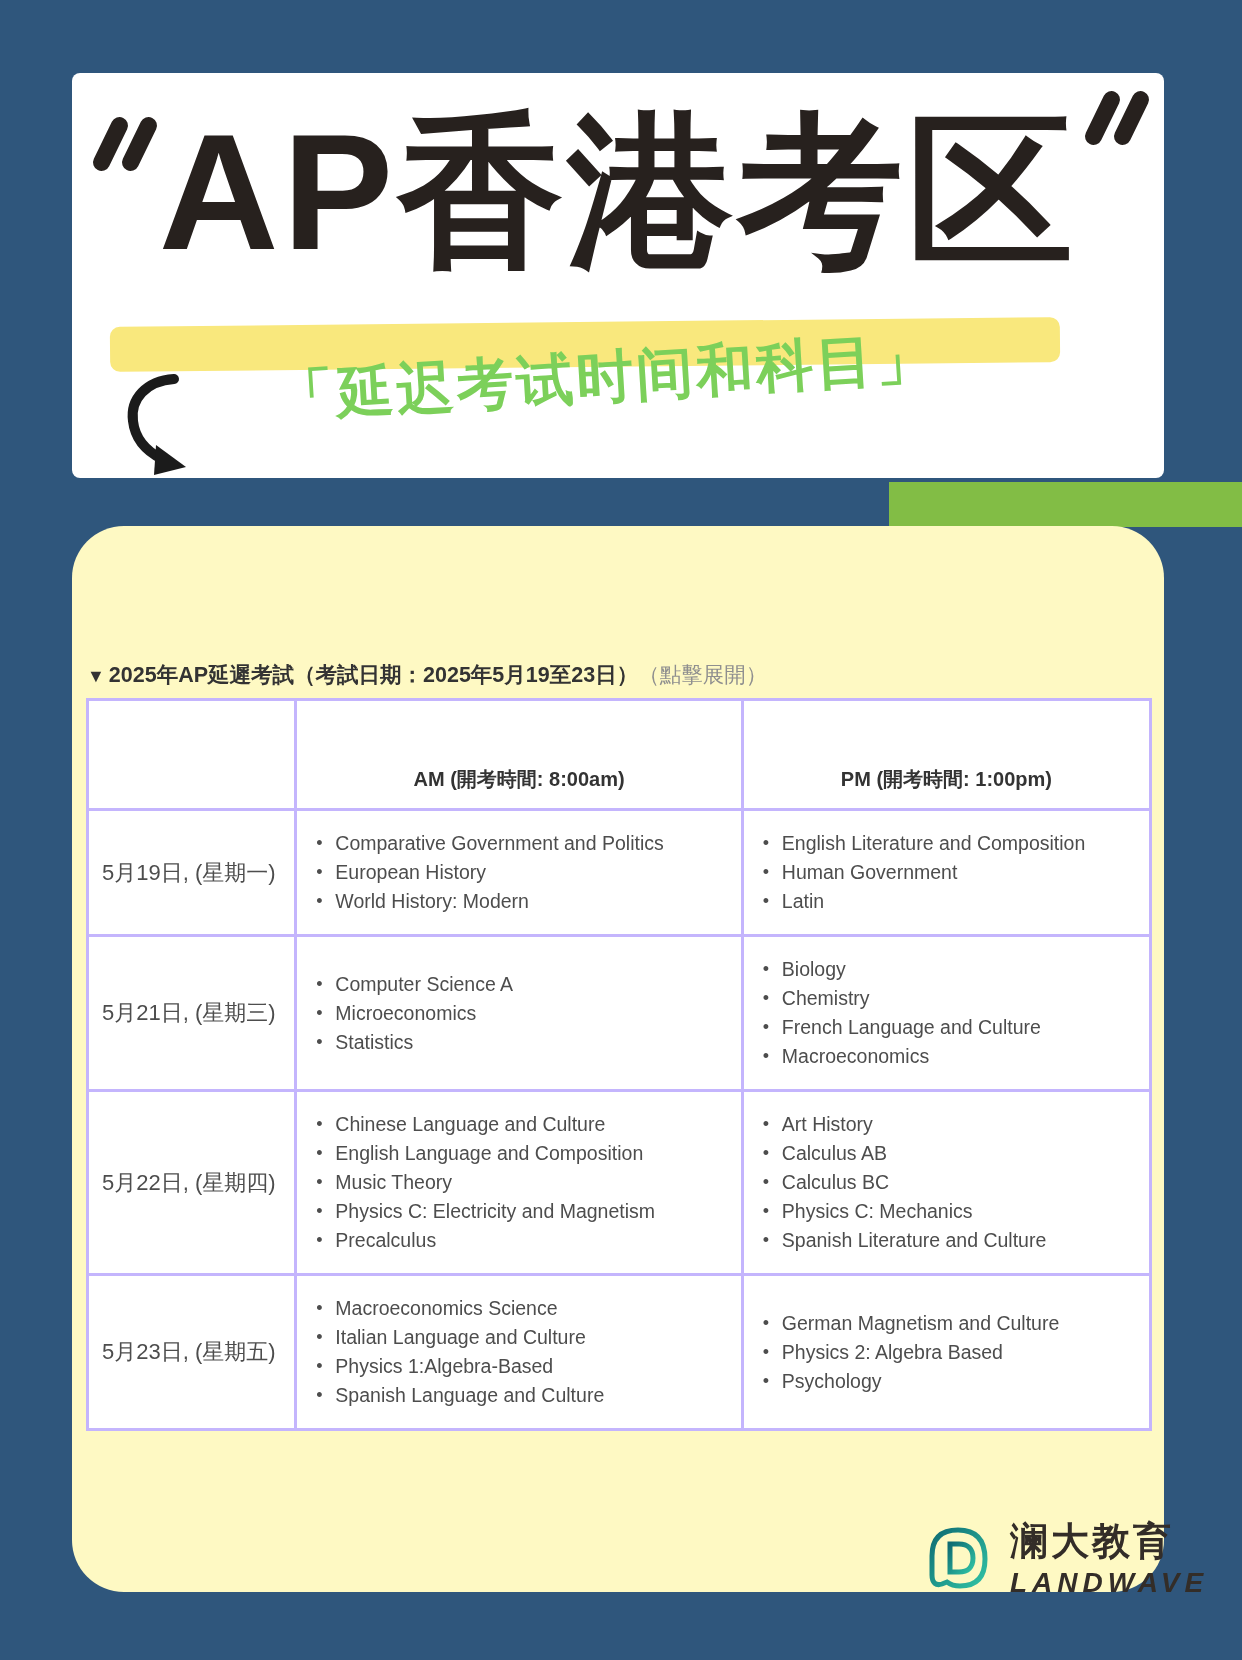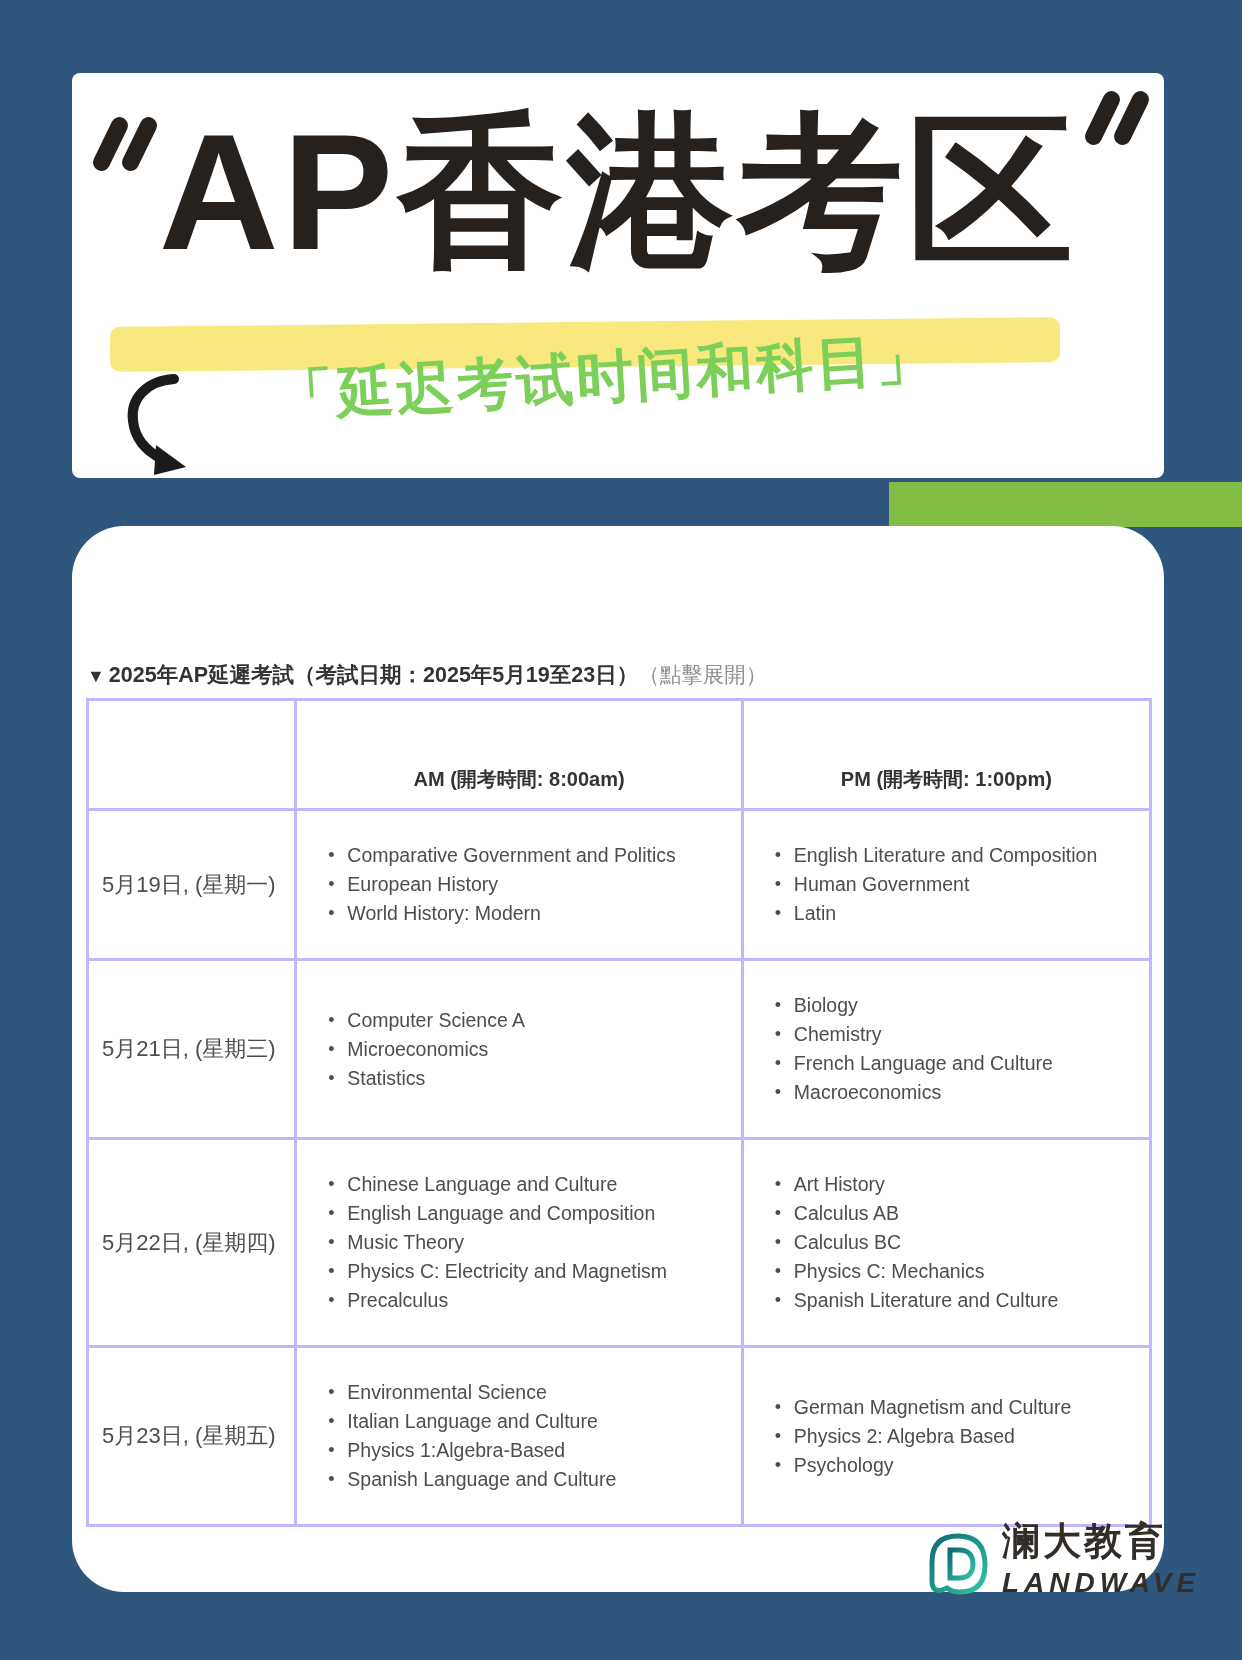--- a/index.html
+++ b/index.html
@@ -37,21 +37,21 @@
   }
   .arrow-svg{position:absolute; left:38px; top:298px;}
   
   .green-band{
     position:absolute; left:889px; top:482px; width:353px; height:45px;
     background:#82bd45;
   }
   
   .main-card{
     position:absolute; left:72px; top:526px; width:1092px; height:1066px;
-    background:#ffffff; border-radius:52px;
+    background:#fef9c3; border-radius:52px;
   }
   .table-wrap{padding:134px 12px 0 14px;}
   .table-caption{
     font-size:21.5px; font-weight:bold; color:#333333;
     margin:0 0 9px 1px; cursor:pointer; white-space:nowrap;
   }
   .cap-marker{font-size:18px; margin-right:4px; color:#333;}
   .cap-hint{color:#8f8f8f; font-weight:normal;}
   table.sched{
     width:100%; border-collapse:collapse; table-layout:fixed;
@@ -60,33 +60,33 @@
   table.sched th, table.sched td{border:3px solid #c4b5fd;}
   table.sched thead th{
     height:92px; vertical-align:bottom; padding:0 6px 15px 6px;
     text-align:center; font-size:20px; font-weight:bold; color:#333333;
   }
   td.date-cell{
     padding:12px 8px 12px 13px; font-size:22px; color:#4d4d4d;
     vertical-align:middle; white-space:nowrap;
   }
   td.subs-cell{padding:14px 10px; vertical-align:middle;}
-  td.subs-cell ul{margin:16px; padding:0; list-style:none;}
+  td.subs-cell ul{margin:4px; padding:0; list-style:none;}
   td.subs-cell li{
     position:relative; padding-left:24px; font-size:19.5px;
     line-height:29px; color:#4d4d4d;
   }
   td.subs-cell li::before{
     content:"•"; position:absolute; left:5px; top:0; color:#4d4d4d;
     font-size:18px;
   }
   
   .brand-logo{
     position:absolute; left:925px; top:1520px;
-    display:flex; align-items:flex-end; gap:13px;
+    display:flex; align-items:center; gap:21px;
   }
   .logo-text{display:flex; flex-direction:column;}
   .logo-cn{
     font-size:38px; font-weight:bold; color:#332d28; letter-spacing:3px;
     line-height:1.15; white-space:nowrap;
   }
   .logo-en{
     font-size:28px; font-weight:bold; font-style:italic; color:#332d28;
     letter-spacing:5px; margin-top:3px; white-space:nowrap;
   }
@@ -190,21 +190,21 @@
               <li>Calculus BC</li>
               <li>Physics C: Mechanics</li>
               <li>Spanish Literature and Culture</li>
             </ul>
               </td>
           </tr>
           <tr>
             <td class="date-cell">5月23日, (星期五)</td>
             <td class="subs-cell">
                 <ul>
-              <li>Environmental Science</li>
+              <li>Macroeconomics Science</li>
               <li>Italian Language and Culture</li>
               <li>Physics 1:Algebra-Based</li>
               <li>Spanish Language and Culture</li>
             </ul>
               </td>
             <td class="subs-cell">
                 <ul>
               <li>German Magnetism and Culture</li>
               <li>Physics 2: Algebra Based</li>
               <li>Psychology</li>

